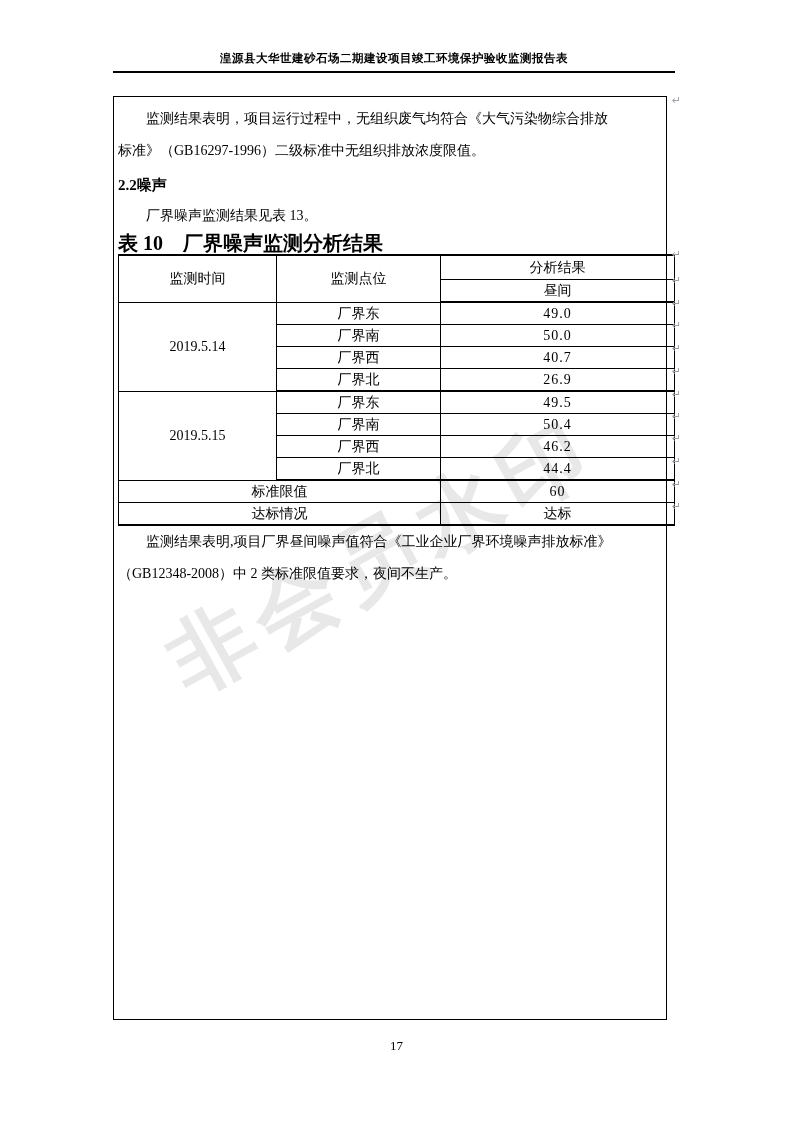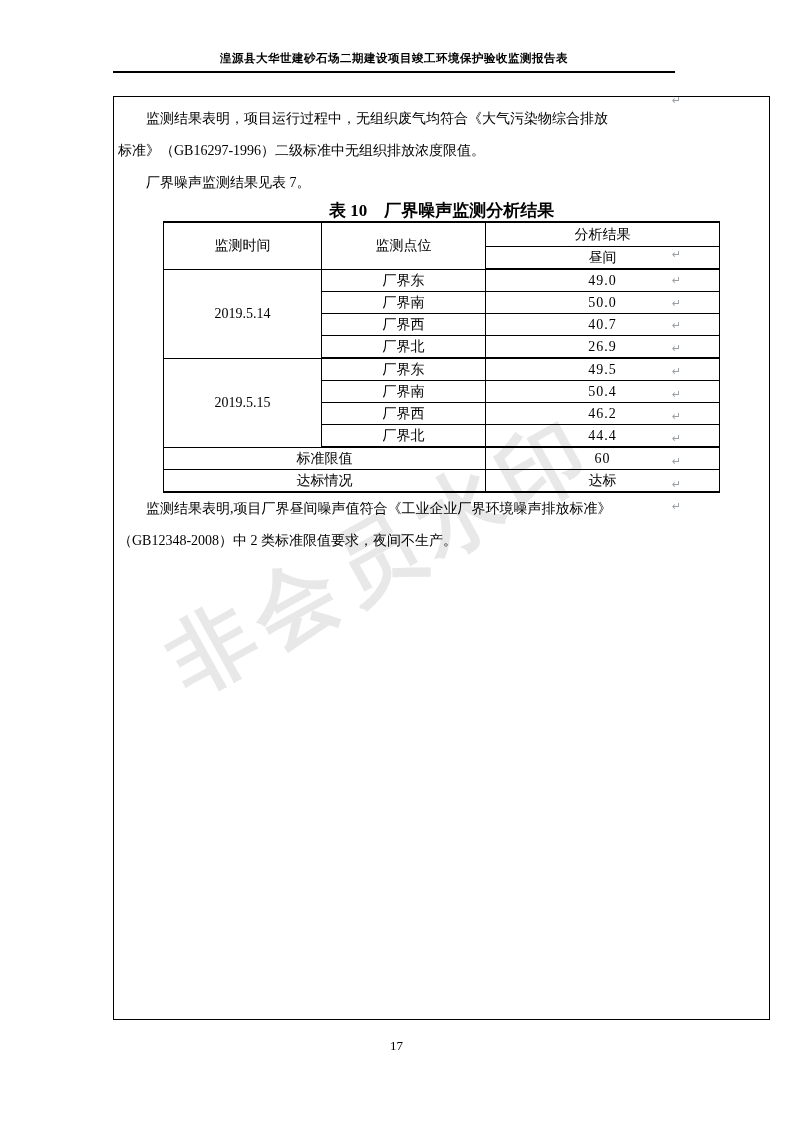--- a/index.html
+++ b/index.html
@@ -29,21 +29,21 @@
     font-weight: bold;
     letter-spacing: 0.5px;
     white-space: nowrap;
     margin-top: 16px;
   }
 
   
   .content-box {
     position: absolute;
     left: 113px; top: 96px;
-    width: 657px; height: 924px;
+    width: 554px; height: 924px;
     box-sizing: border-box;
     border: 1.5px solid #000;
     padding: 0 4px;
   }
 
   .para {
     font-size: 14px;
     line-height: 32px;
     margin: 0;
     width: 500px;
@@ -54,22 +54,21 @@
   .p-noise { margin-top: 0; }
 
   .section-heading {
     font-size: 15px;
     font-weight: bold;
     line-height: 30px;
     margin: 3px 0 0 0;
   }
 
   .table-caption {
-    text-align: center;
-    font-size: 17px;
+    font-size: 20px;
     font-weight: bold;
     line-height: 19px;
     margin: 2px 0 1px 0;
   }
 
   
   table.noise-table {
     border-collapse: collapse;
     table-layout: fixed;
     width: 556px;
@@ -136,22 +135,23 @@
   <div class="watermark">非会员水印</div>
 
   <div class="doc-header">
     <div class="doc-title">湟源县大华世建砂石场二期建设项目竣工环境保护验收监测报告表</div>
   </div>
 
   <div class="content-box">
 
     <p class="para indent p-air">监测结果表明，项目运行过程中，无组织废气均符合《大气污染物综合排放标准》（GB16297-1996）二级标准中无组织排放浓度限值。</p>
 
-
-    <p class="para indent">厂界噪声监测结果见表 7。</p>
+    <h2 class="section-heading">2.2噪声</h2>
+
+    <p class="para indent">厂界噪声监测结果见表 13。</p>
 
     <div class="table-caption">表 10　厂界噪声监测分析结果</div>
 
     <table class="noise-table">
       <colgroup>
         <col style="width:158px">
         <col style="width:164px">
         <col style="width:234px">
       </colgroup>
       <tbody>

